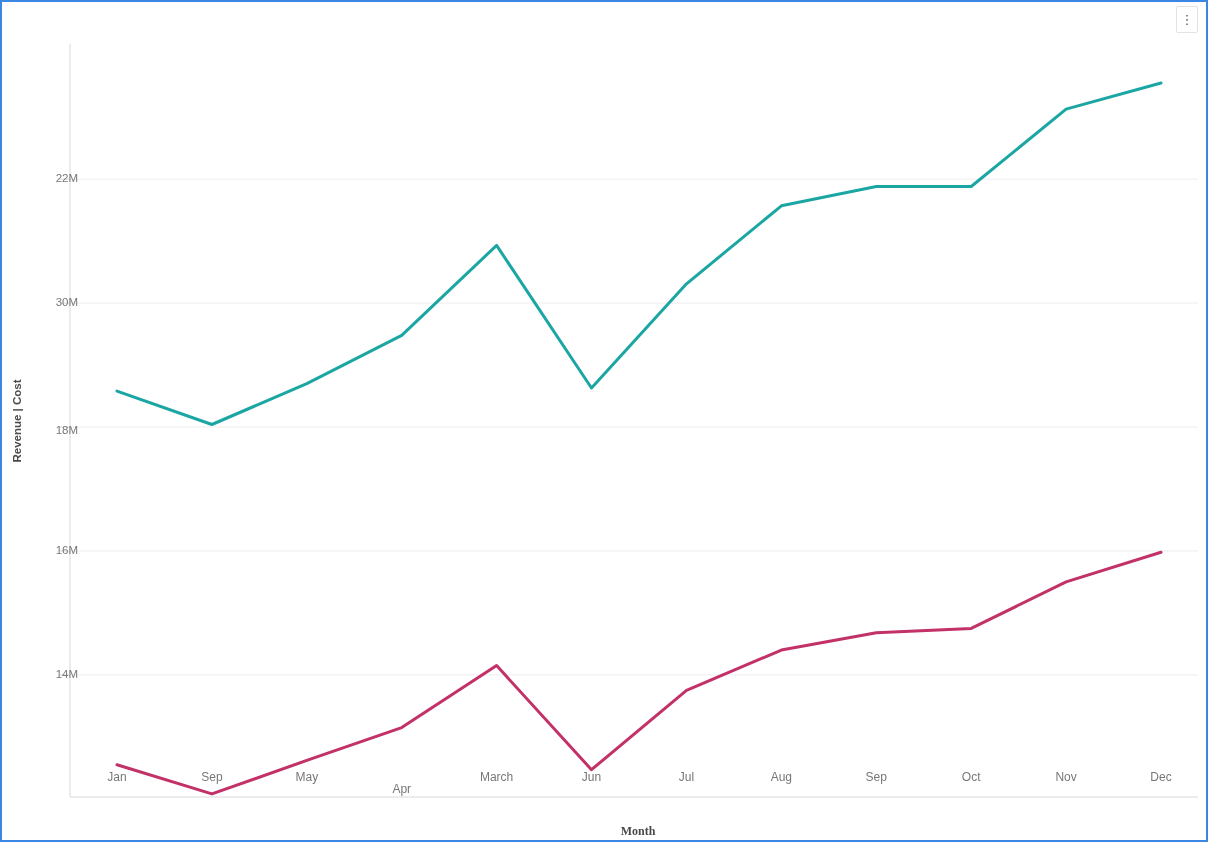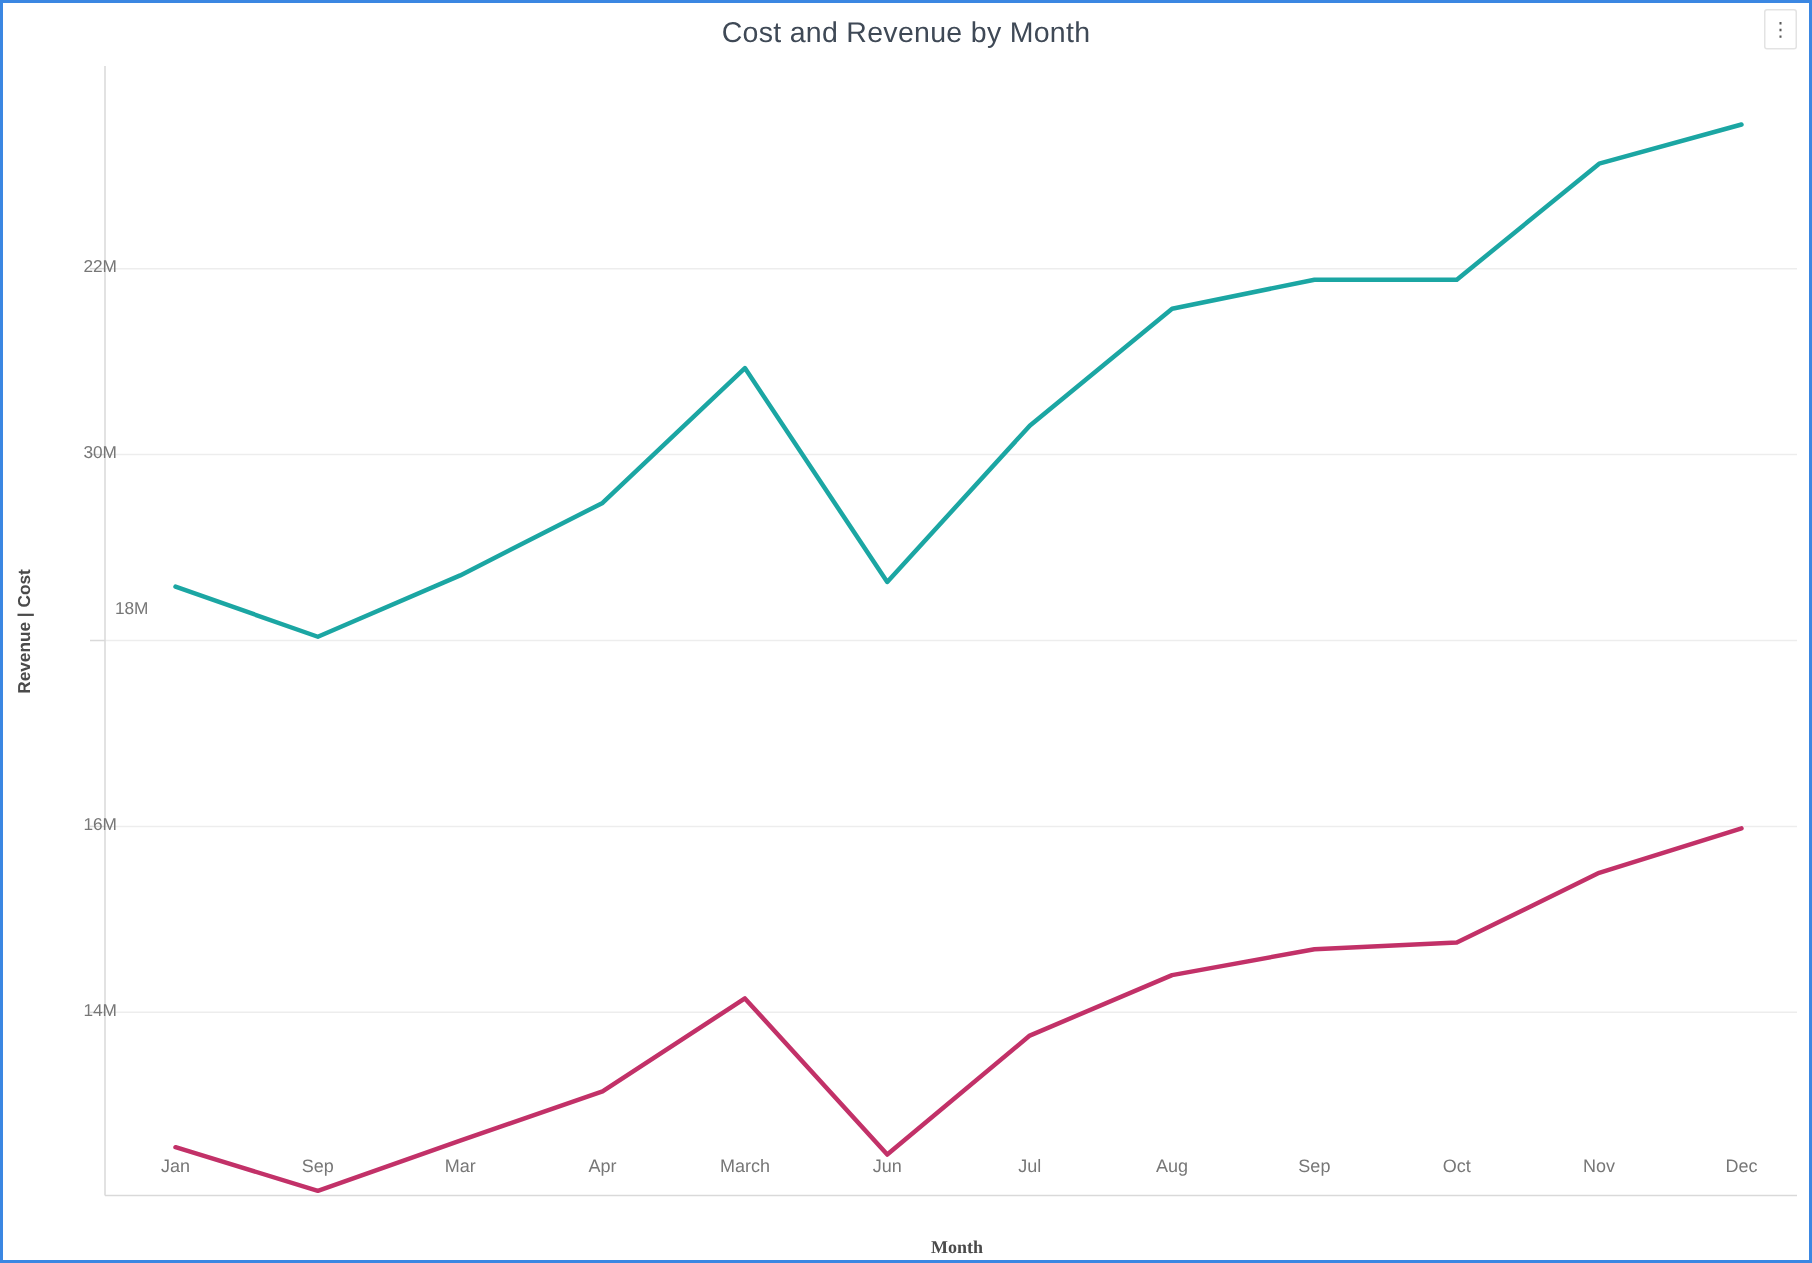--- a/index.html
+++ b/index.html
@@ -49,21 +49,20 @@
   .x-axis-title {
     position: absolute; top: 822px; left: 636px;
     transform: translateX(-50%);
     font-size: 12px; font-weight: 700; color: #4A4A4A; font-family: Liberation Serif, serif;
   }
 </style>
 </head>
 <body>
 
 <div class="frame">
-  <div class="chart-title">Cost and Revenue by Month</div>
   <button class="more-btn"><span>⋮</span></button>
 
   <svg class="plot" id="plot-svg" width="1208" height="842" viewBox="0 0 1208 842">
       <line x1="68" y1="672.9086419753086" x2="1196" y2="672.9086419753086" stroke="#EDEDED" stroke-width="1"></line>
       <line x1="68" y1="548.958024691358" x2="1196" y2="548.958024691358" stroke="#EDEDED" stroke-width="1"></line>
       <line x1="68" y1="425.00740740740736" x2="1196" y2="425.00740740740736" stroke="#EDEDED" stroke-width="1"></line>
       <line x1="68" y1="301.0567901234568" x2="1196" y2="301.0567901234568" stroke="#EDEDED" stroke-width="1"></line>
       <line x1="68" y1="177.10617283950614" x2="1196" y2="177.10617283950614" stroke="#EDEDED" stroke-width="1"></line>
       <line x1="68" y1="42" x2="68" y2="795" stroke="#D9D9D9" stroke-width="1"></line>
       <line x1="68" y1="795" x2="1196" y2="795" stroke="#D9D9D9" stroke-width="1"></line>
@@ -72,29 +71,29 @@
       <line x1="58" y1="425.00740740740736" x2="68" y2="425.00740740740736" stroke="#D9D9D9" stroke-width="1"></line>
       <line x1="58" y1="301.0567901234568" x2="68" y2="301.0567901234568" stroke="#D9D9D9" stroke-width="1"></line>
       <line x1="58" y1="177.10617283950614" x2="68" y2="177.10617283950614" stroke="#D9D9D9" stroke-width="1"></line>
       <polyline points="115.0,389.1 209.9,422.5 304.8,381.6 399.7,333.3 494.6,243.4 589.5,386.0 684.5,281.8 779.4,203.8 874.3,184.5 969.2,184.5 1064.1,107.1 1159.0,81.0" fill="none" stroke="#1BA6A3" stroke-width="3" stroke-linejoin="round" stroke-linecap="round"></polyline>
       <polyline points="115.0,762.8 209.9,791.9 304.8,758.4 399.7,725.6 494.6,663.6 589.5,767.7 684.5,688.4 779.4,648.1 874.3,630.8 969.2,626.4 1064.1,579.9 1159.0,550.2" fill="none" stroke="#C23168" stroke-width="3" stroke-linejoin="round" stroke-linecap="round"></polyline>
     </svg>
 
   <div id="ytick-container">
       <div class="ytick-label" style="top: 665.909px;">14M</div>
       <div class="ytick-label" style="top: 541.958px; text-align: right;">16M</div>
-      <div class="ytick-label" style="top: 398px; margin-left: 21px;">18M</div>
+      <div class="ytick-label" style="top: 422px;">18M</div>
       <div class="ytick-label" style="top: 294.057px;">30M</div>
       <div class="ytick-label" style="top: 170.106px;">22M</div>
     </div>
   <div id="xtick-container">
       <div class="xtick-label" style="left: 80px;">Jan</div>
       <div class="xtick-label" style="left: 174.909px;">Sep</div>
-      <div class="xtick-label" style="left: 269.818px;">Mar</div>
-      <div class="xtick-label" style="left: 364.727px;">Apr</div>
+      <div class="xtick-label" style="left: 269.818px;">May</div>
+      <div class="xtick-label" style="left: 364.727px; margin-top: 12px;">Apr</div>
       <div class="xtick-label" style="left: 459.636px;">March</div>
       <div class="xtick-label" style="left: 554.545px;">Jun</div>
       <div class="xtick-label" style="left: 649.455px;">Jul</div>
       <div class="xtick-label" style="left: 744.364px;">Aug</div>
       <div class="xtick-label" style="left: 839.273px;">Sep</div>
       <div class="xtick-label" style="left: 934.182px;">Oct</div>
       <div class="xtick-label" style="left: 1029.09px;">Nov</div>
       <div class="xtick-label" style="left: 1124px;">Dec</div>
     </div>
 

